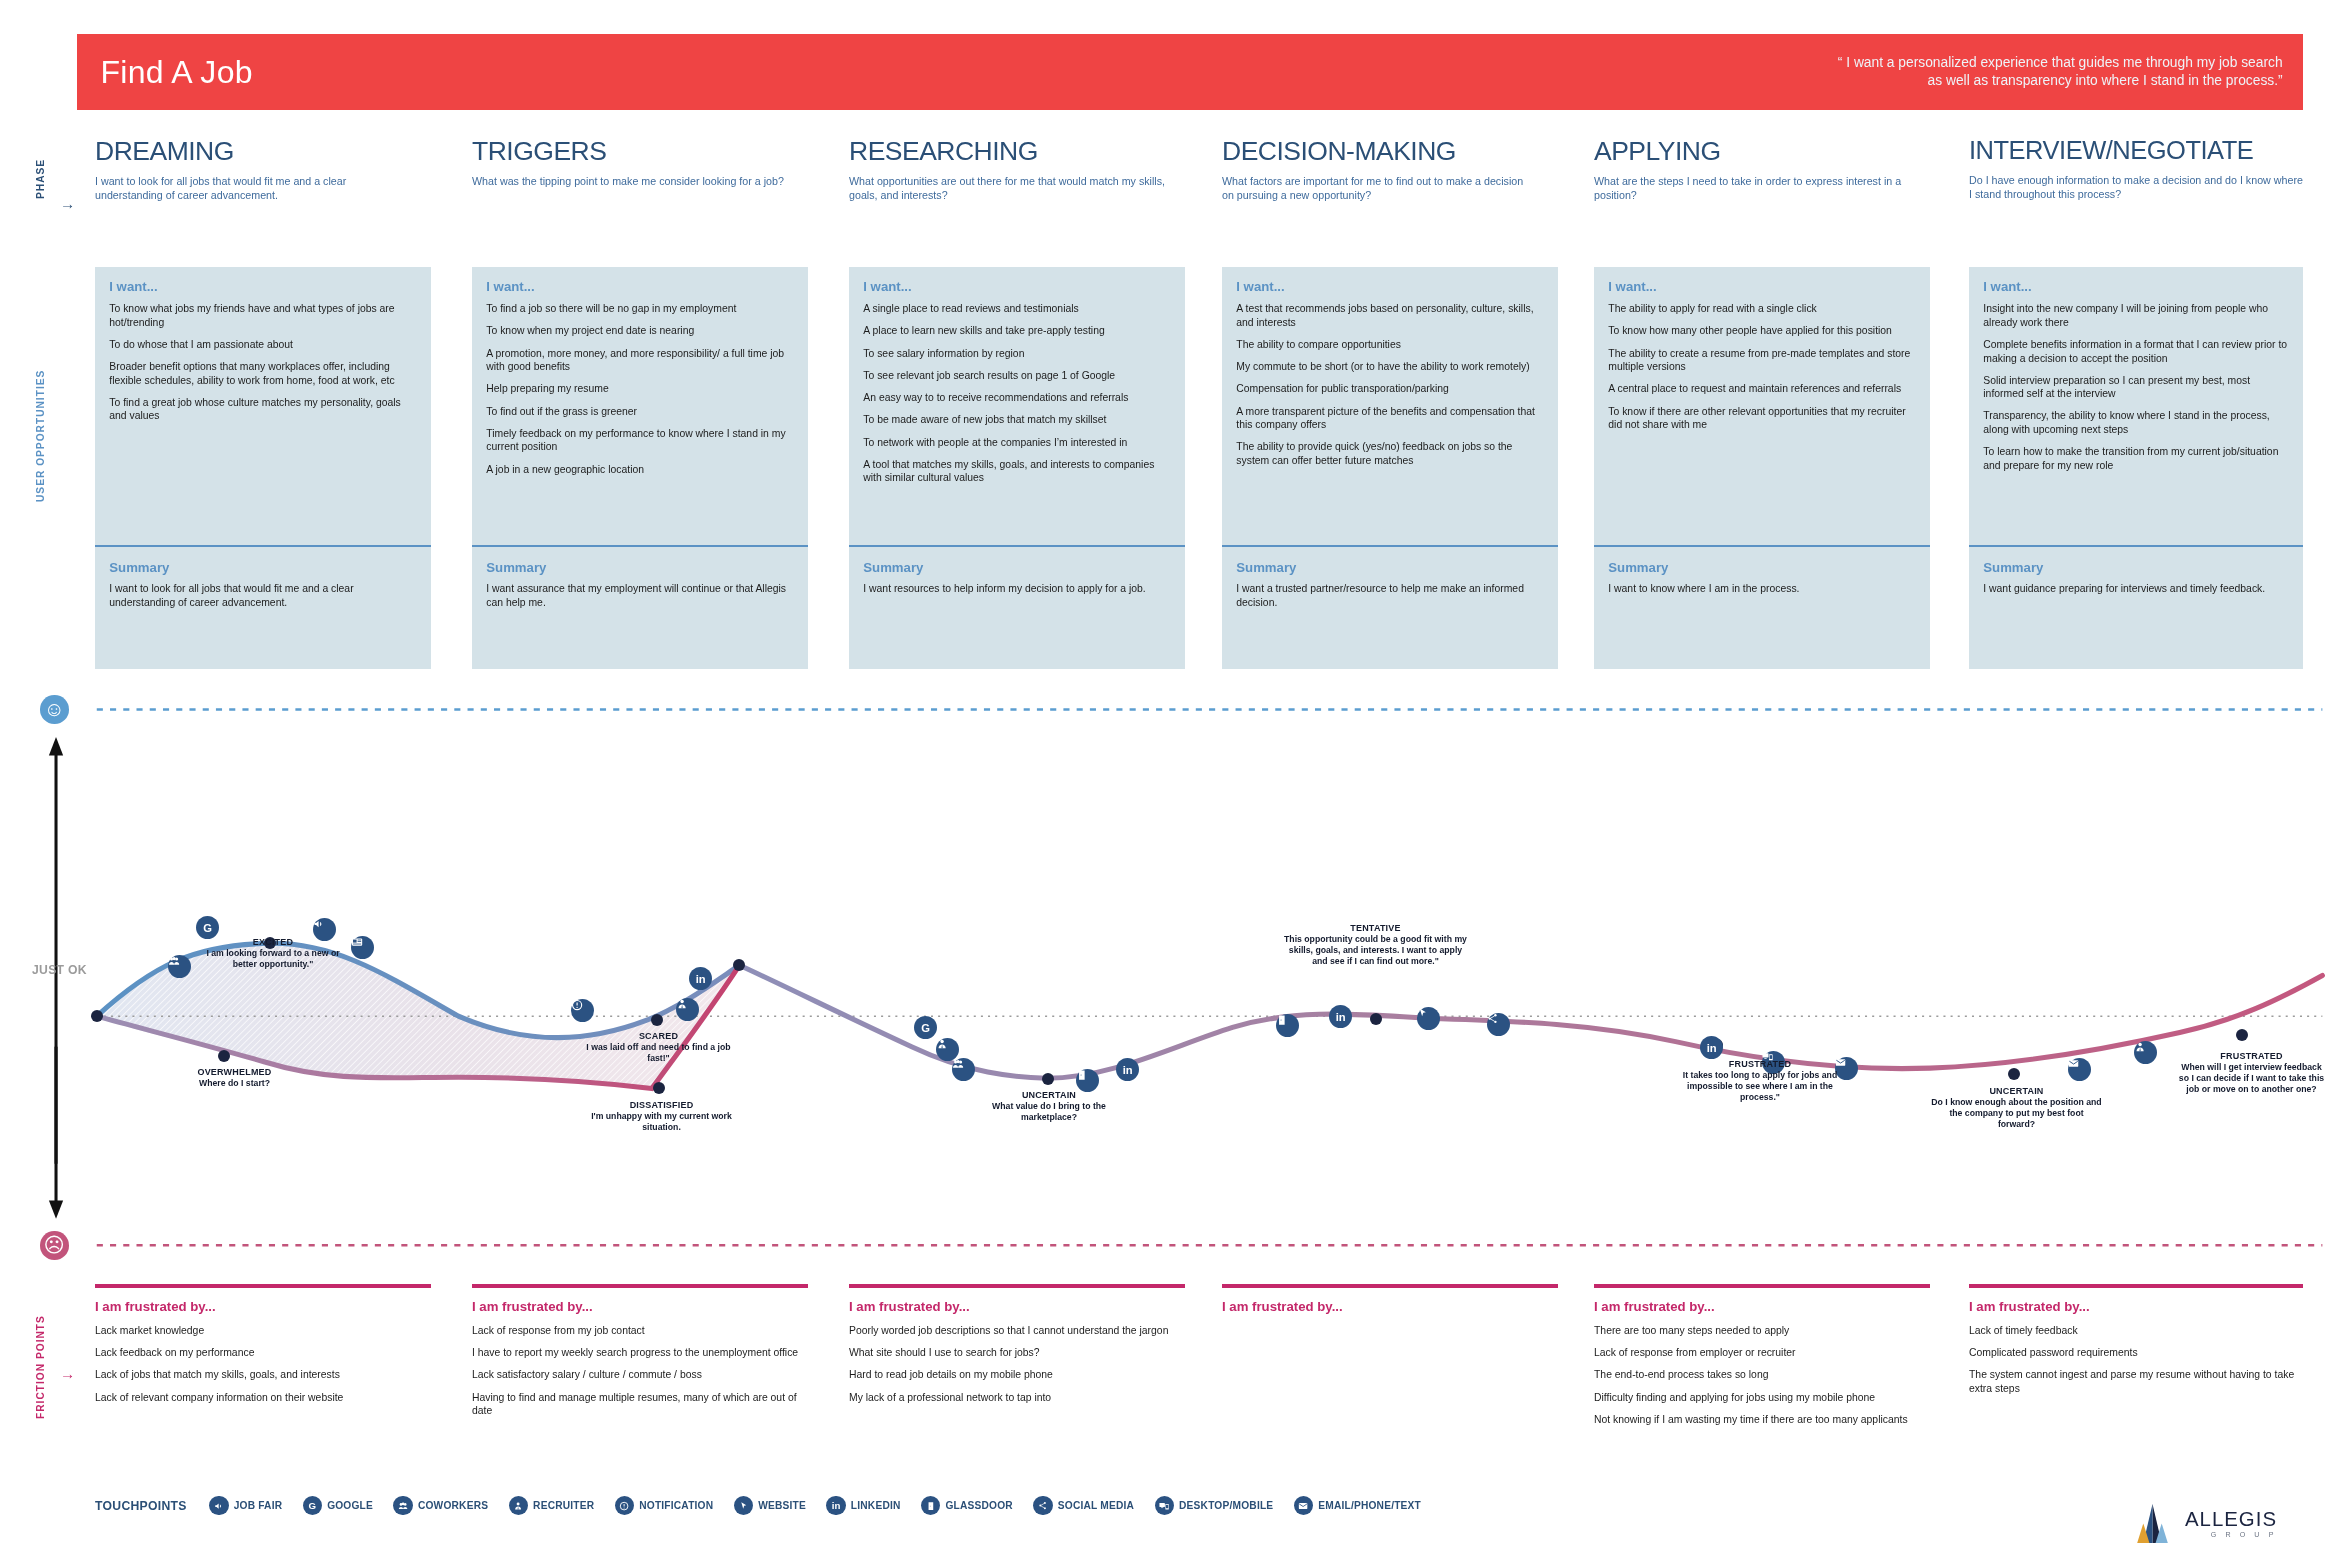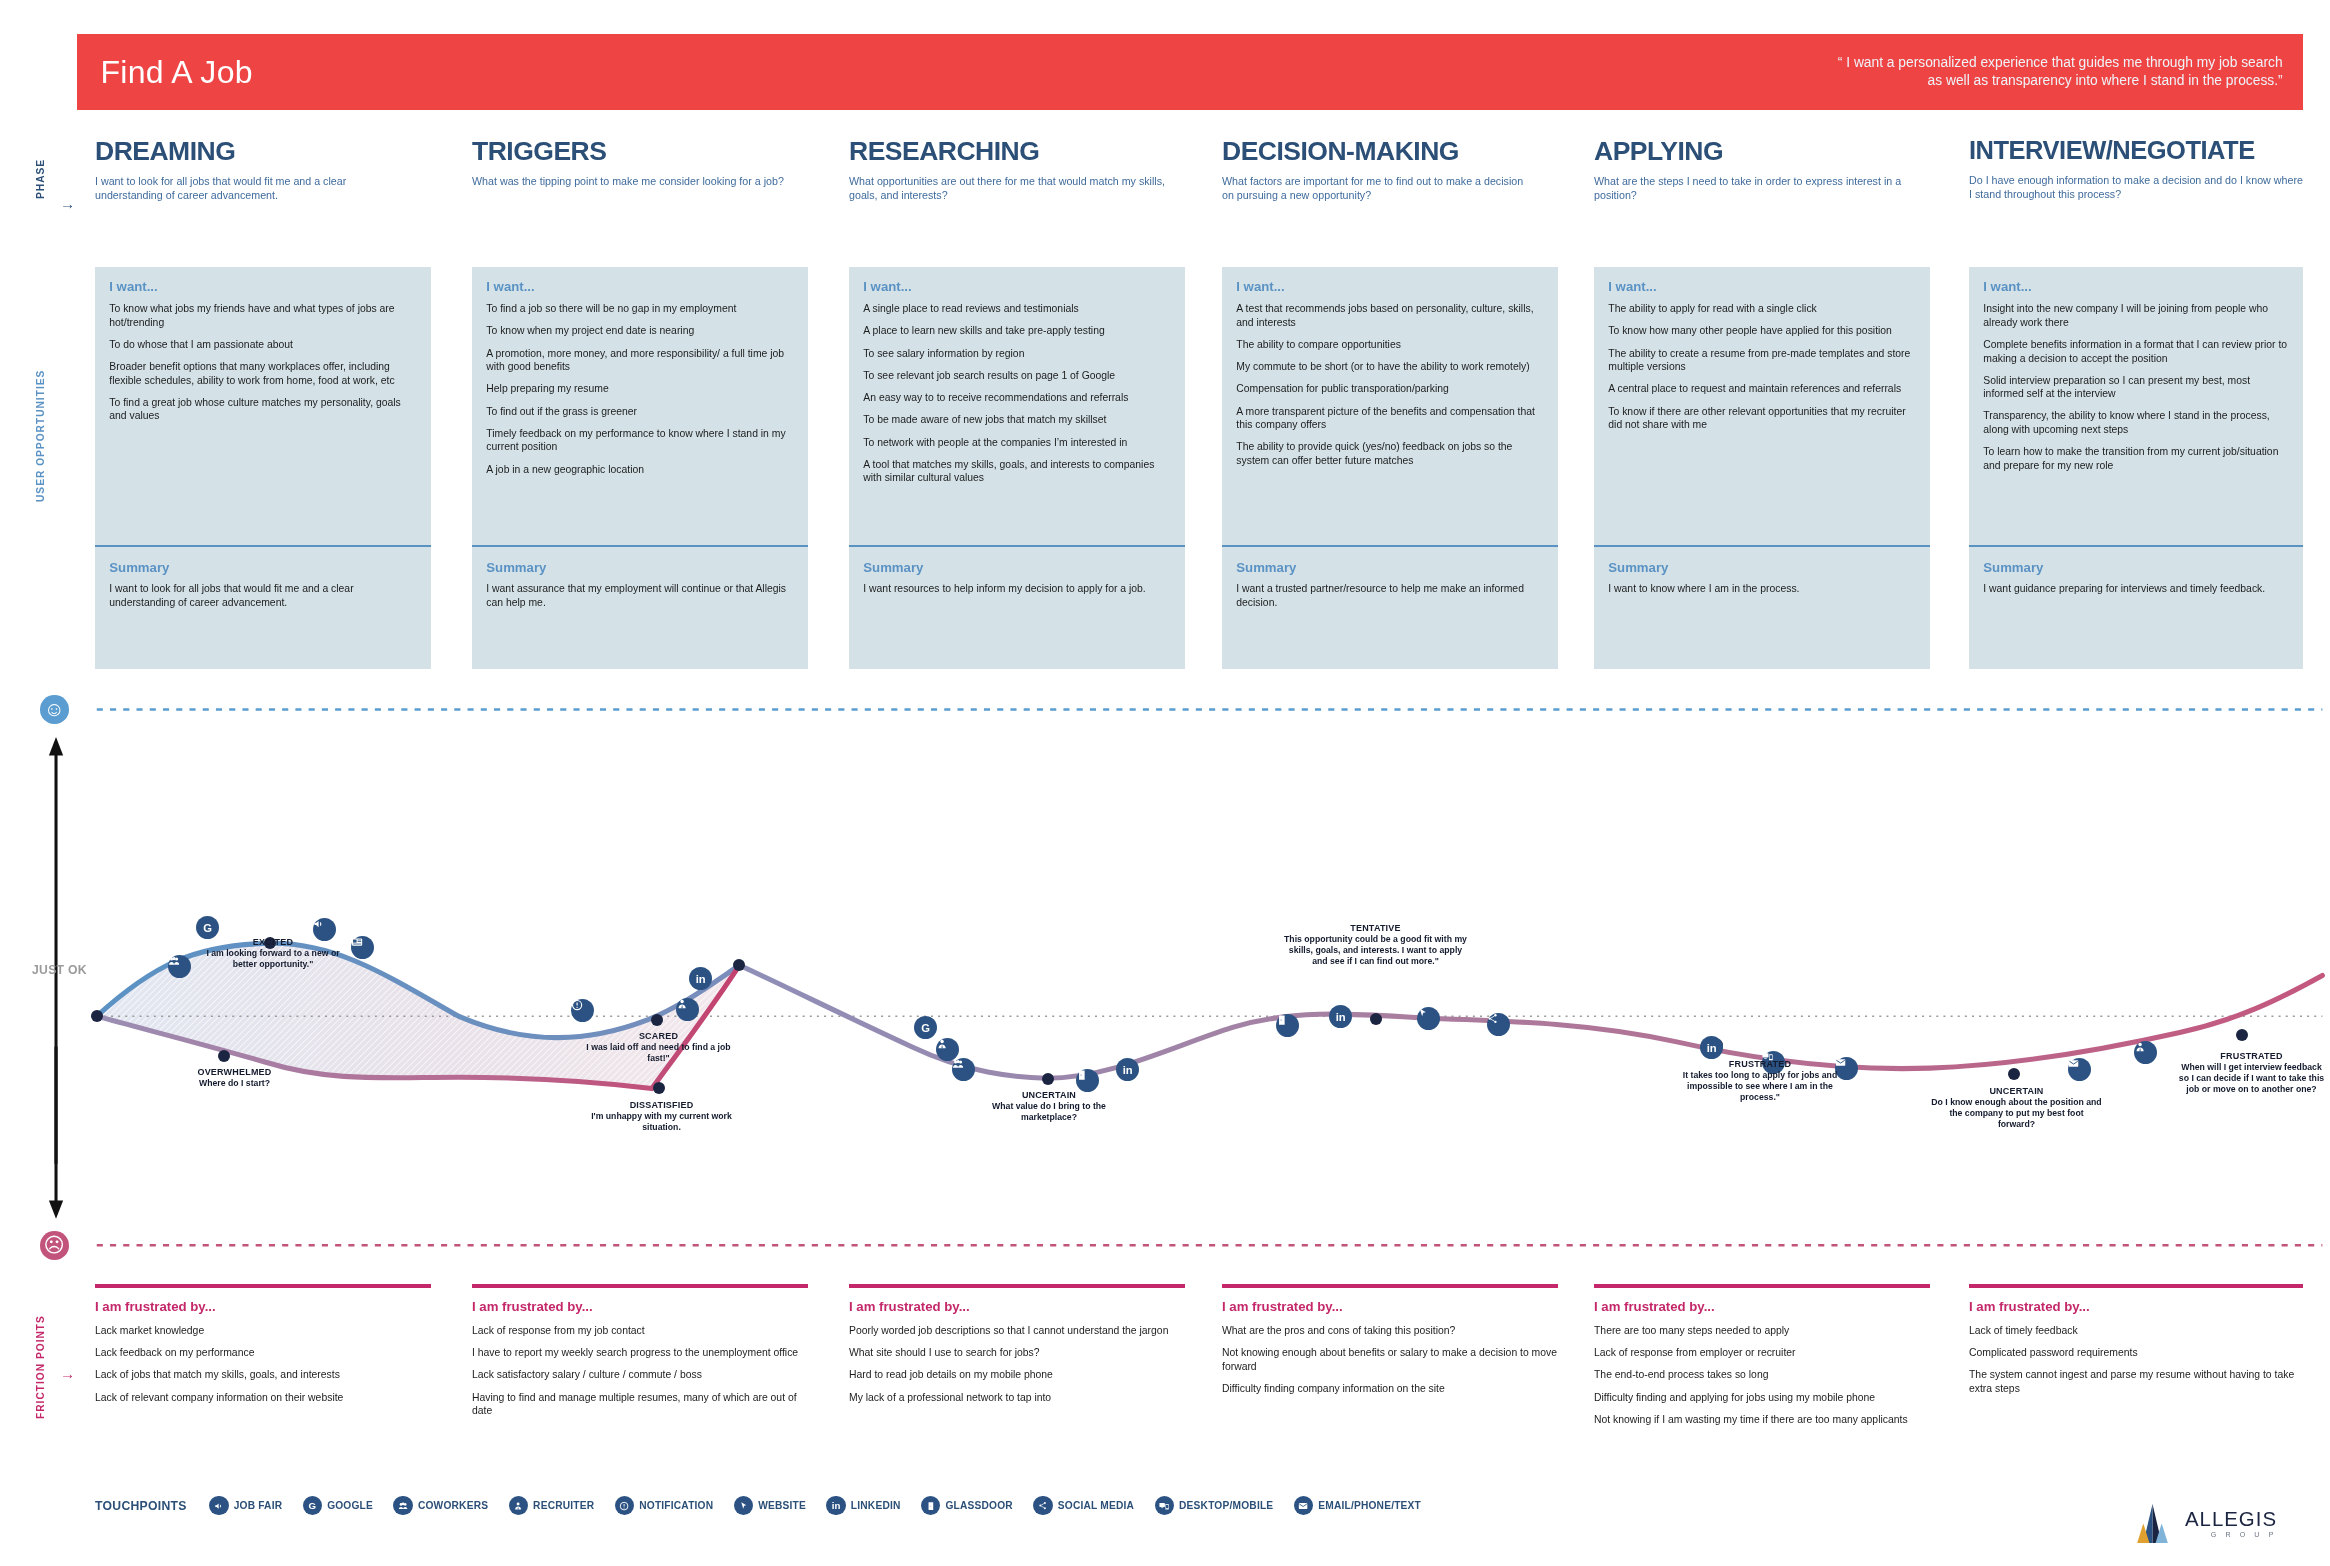--- a/index.html
+++ b/index.html
@@ -39,21 +39,21 @@
   .vlabel.useropp { left: 35px; top: 357px; height: 158px; color:#5b92c4; }
   .vlabel.friction { left: 35px; top: 1296px; height: 143px; color:#c4286a; }
   .vlabel-arrow {
     position: absolute; color:#2b4f76; font-size: 15.3px; font-weight:700;
   }
 
   
   .cols { position: absolute; left: 0; top: 0; width: 2330px; height: 1566px; }
   .col { position: absolute; top: 138px; }
   .col-title {
-    color: #2b4f76; font-size: 26.5px; font-weight: 700;
+    color: #2b4f76; font-size: 26.5px; font-weight: 400;
     letter-spacing: -0.5px; line-height: 1; white-space: nowrap;
     font-family: "Liberation Sans", sans-serif;
   }
   .col-sub {
     color: #3f6b9c; font-size: 10.7px; line-height: 1.35; margin-top: 9.2px;
   }
 
   
   .card {
     position: absolute; top: 267px;
@@ -571,25 +571,20 @@
       <li>Poorly worded job descriptions so that I cannot understand the jargon</li>
       <li>What site should I use to search for jobs?</li>
       <li>Hard to read job details on my mobile phone</li>
       <li>My lack of a professional network to tap into</li>
     </ul>
   </div>
 
   <div class="fric" style="left:1222px; width:336px;">
     <div class="fric-bar"></div>
     <div class="fric-h">I am  frustrated by...</div>
-    <ul>
-      <li>What are the pros and cons of taking this position?</li>
-      <li>Not knowing enough about benefits or salary to make a decision to move forward</li>
-      <li>Difficulty finding company information on the site</li>
-    </ul>
   </div>
 
   <div class="fric" style="left:1594px; width:336px;">
     <div class="fric-bar"></div>
     <div class="fric-h">I am  frustrated by...</div>
     <ul>
       <li>There are too many steps needed to apply</li>
       <li>Lack of response from employer or recruiter</li>
       <li>The end-to-end process takes so long</li>
       <li>Difficulty finding and applying for jobs using my mobile phone</li>

